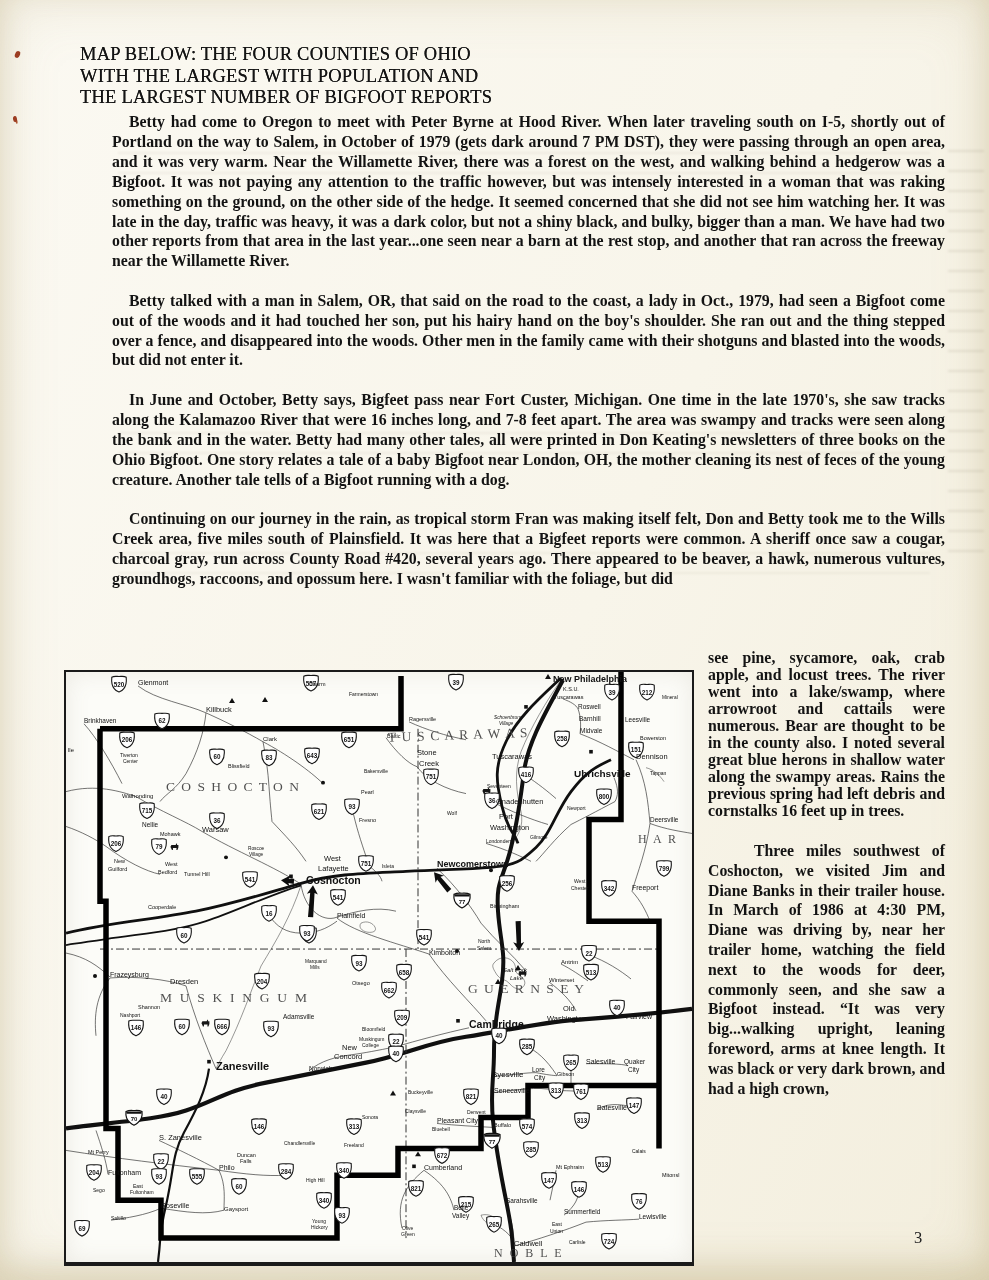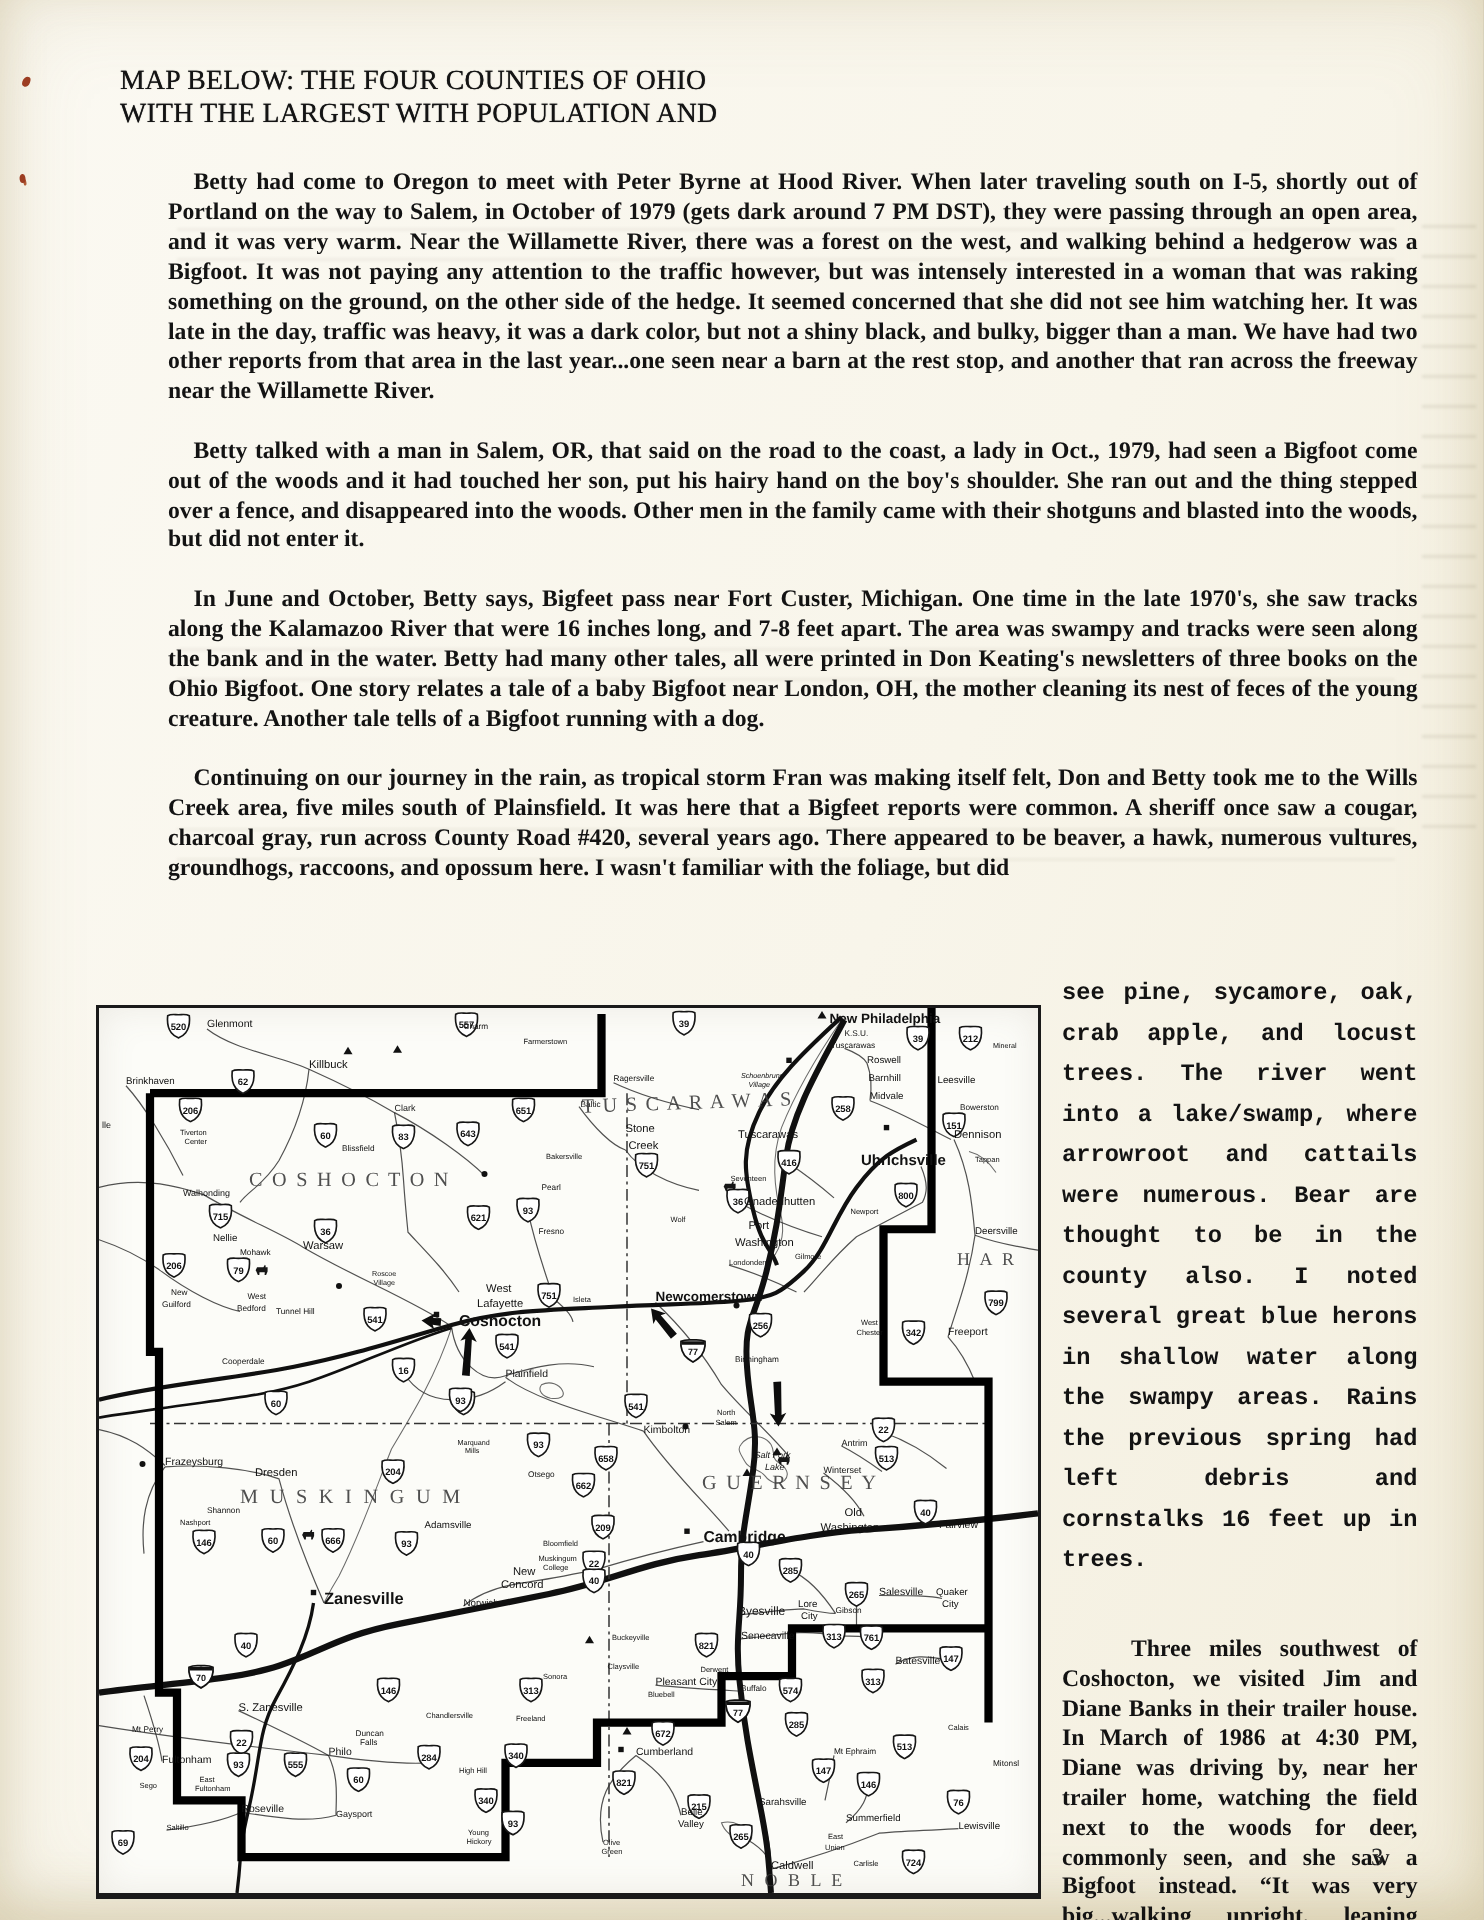--- a/index.html
+++ b/index.html
@@ -15,22 +15,22 @@
   .caption{position:absolute;left:80px;top:44px;font-size:18.5px;line-height:21.5px;
     letter-spacing:.2px;color:#141414;text-shadow:0 0 .5px #222;}
   .caption div{white-space:nowrap;}
   .body-text{position:absolute;left:112px;top:112px;width:833px;
     font-weight:700;font-size:15.8px;line-height:19.9px;text-align:justify;color:#131313;}
   .body-text p{margin:0 0 19.5px 0;text-indent:17px;}
   .body-text p.noindent{text-indent:0;}
   .right-col{position:absolute;left:708px;top:649px;width:237px;
     font-weight:700;font-size:15.8px;text-align:justify;color:#131313;}
   .right-col p{margin:0;}
-  .right-col .rc1{line-height:27px;font-family:Liberation Mono, monospace;}
-  .right-col .rc2{margin-top:36px;line-height:19.8px;text-indent:46px;}
+  .right-col .rc1{line-height:17px;}
+  .right-col .rc2{margin-top:22px;line-height:19.8px;text-indent:46px;}
   .map-wrap{position:absolute;left:64px;top:670px;width:626px;height:590px;
     border:2px solid #1a1a1a;border-bottom-width:4px;background:#fcfcf8;
     box-shadow:inset 0 0 25px rgba(120,110,80,.12);}
   .map-wrap svg{display:block;width:100%;height:100%;}
   .pagenum{position:absolute;left:914px;top:1228px;font-size:16.5px;color:#222;}
   .ghost{position:absolute;opacity:.14;filter:blur(1px);pointer-events:none;
     background:repeating-linear-gradient(180deg,#7a705a 0 2px,transparent 2px 20px);}
   .g-right{left:948px;top:150px;width:36px;height:420px;}
   .g1{left:118px;top:152px;width:812px;height:24px;opacity:.08;}
   .g2{left:118px;top:432px;width:812px;height:26px;opacity:.08;}
@@ -52,20 +52,21 @@
   <div class="speck sp1"></div>
   <div class="speck sp2"></div>
   <div class="ghost g-right"></div>
   <div class="ghost g1"></div>
   <div class="ghost g2"></div>
   <div class="ghost g3"></div>
 
   <div class="caption">
     <div>MAP BELOW: THE FOUR COUNTIES OF OHIO</div>
     <div>WITH THE LARGEST WITH POPULATION AND</div>
+    <div>THE LARGEST NUMBER OF BIGFOOT REPORTS</div>
   </div>
 
   <div class="body-text">
     <p>Betty had come to Oregon to meet with Peter Byrne at Hood River.  When later traveling south on I-5, shortly out of Portland on the way to Salem, in October of 1979 (gets dark around 7 PM DST), they were passing through an open area, and it was very warm.  Near the Willamette River, there was a forest on the west, and walking behind a hedgerow was a Bigfoot.  It was not paying any attention to the traffic however, but was intensely interested in a woman that was raking something on the ground, on the other side of the hedge.  It seemed concerned that she did not see him watching her.  It was late in the day, traffic was heavy, it was a dark color, but not a shiny black, and bulky, bigger than a man.  We have had two other reports from that area in the last year...one seen near a barn at the rest stop, and another that ran across the freeway near the Willamette River.</p>
     <p>Betty talked with a man in Salem, OR, that said on the road to the coast, a lady in Oct., 1979, had seen a Bigfoot come out of the woods and it had touched her son, put his hairy hand on the boy's shoulder.  She ran out and the thing stepped over a fence, and disappeared into the woods.  Other men in the family came with their shotguns and blasted into the woods, but did not enter it.</p>
     <p>In June and October, Betty says, Bigfeet pass near Fort Custer, Michigan.  One time in the late 1970's, she saw tracks along the Kalamazoo River that were 16 inches long, and 7-8 feet apart.  The area was swampy and tracks were seen along the bank and in the water.  Betty had many other tales, all were printed in Don Keating's newsletters of three books on the Ohio Bigfoot.  One story relates a tale of a baby Bigfoot near London, OH, the mother cleaning its nest of feces of the young creature.  Another tale tells of a Bigfoot running with a dog.</p>
     <p>Continuing on our journey in the rain, as tropical storm Fran was making itself felt, Don and Betty took me to the Wills Creek area, five miles south of Plainsfield.  It was here that a Bigfeet reports were common.  A sheriff once saw a cougar, charcoal gray, run across County Road #420, several years ago.  There appeared to be beaver, a hawk, numerous vultures, groundhogs, raccoons, and opossum here.  I wasn't familiar with the foliage, but did</p>
   </div>
 
   <div class="right-col">

